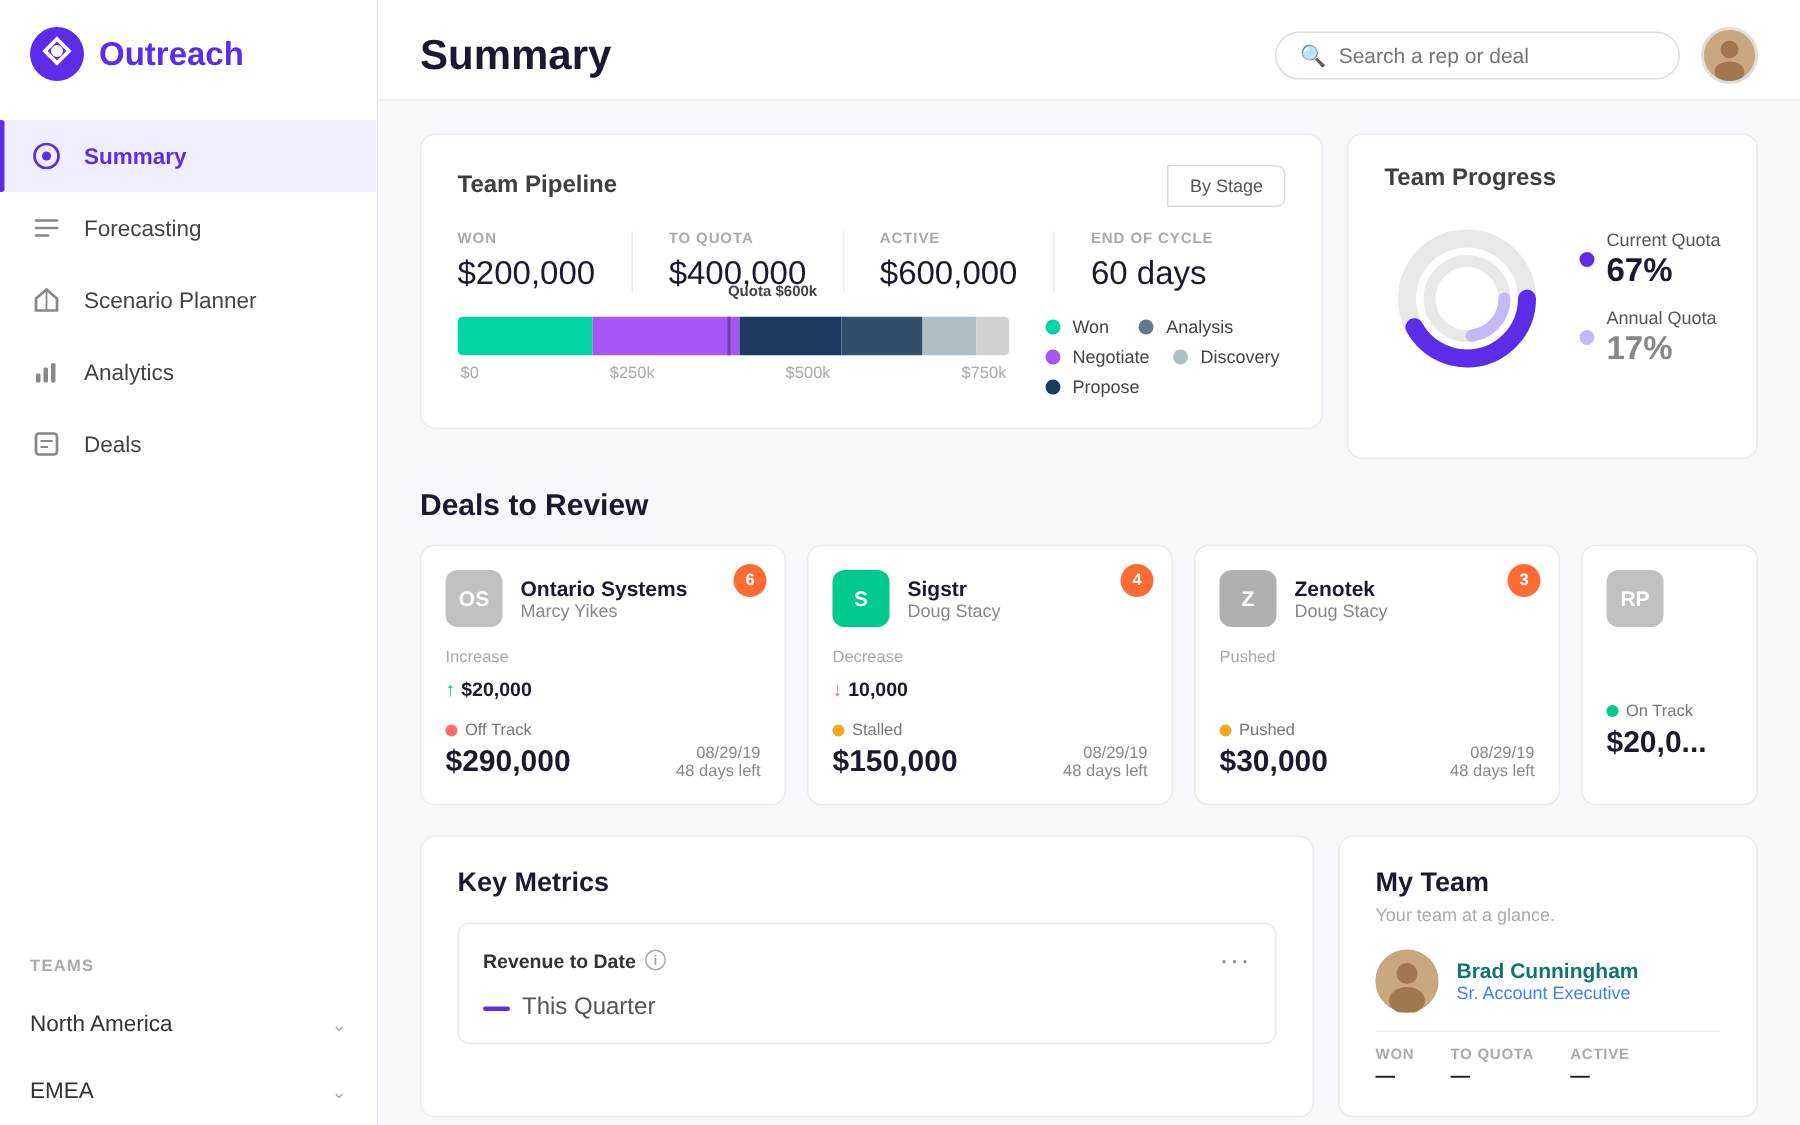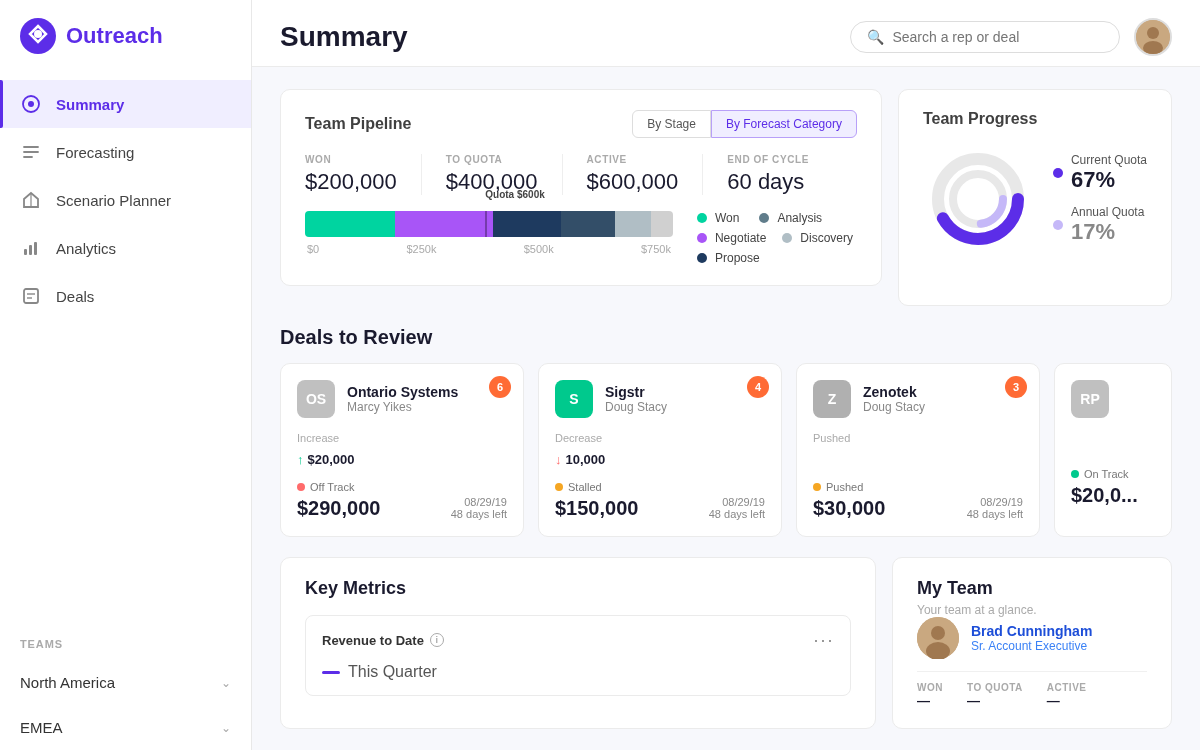--- a/index.html
+++ b/index.html
@@ -471,20 +471,21 @@
     }
     .my-team-title {
       font-size: 18px;
       font-weight: 700;
       color: #1a1a2e;
       margin-bottom: 4px;
     }
     .my-team-subtitle {
       font-size: 12px;
       color: #aaa;
+      margin-bottom: 16px;
     }
     .revenue-metric {
       border: 1.5px solid #ebebeb;
       border-radius: 8px;
       padding: 14px 16px;
     }
     .revenue-header {
       display: flex;
       align-items: center;
       justify-content: space-between;
@@ -542,21 +543,21 @@
       align-items: center;
       justify-content: center;
       font-size: 16px;
       color: #fff;
       font-weight: 600;
       flex-shrink: 0;
     }
     .member-name {
       font-size: 14px;
       font-weight: 700;
-      color: #1d4ed8;
+      color: #0f766e;
     }
     .member-title {
       font-size: 12px;
       color: #3b82f6;
     }
     .member-stats {
       display: flex;
       gap: 24px;
       margin-top: 12px;
       padding-top: 10px;
@@ -678,21 +679,20 @@
 
   <div class="content-area">
 
     <div class="top-row">
 
       <div class="section-card pipeline-main-card">
         <div class="section-header">
           <span class="section-title">Team Pipeline</span>
           <div class="tab-group">
             <button class="tab-btn">By Stage</button>
-            <button class="tab-btn active">By Forecast Category</button>
           </div>
         </div>
 
         <div class="pipeline-stats">
           <div class="stat-item">
             <div class="stat-label">WON</div>
             <div class="stat-value">$200,000</div>
           </div>
           <div class="stat-item">
             <div class="stat-label">TO QUOTA</div>

